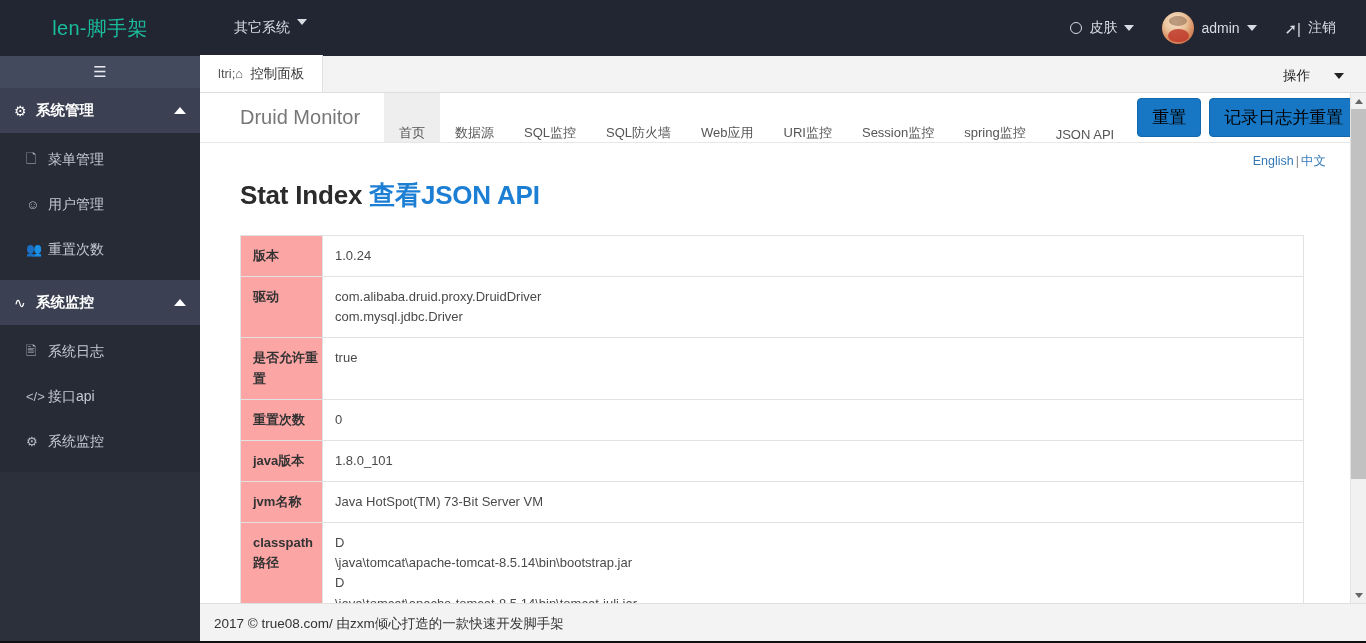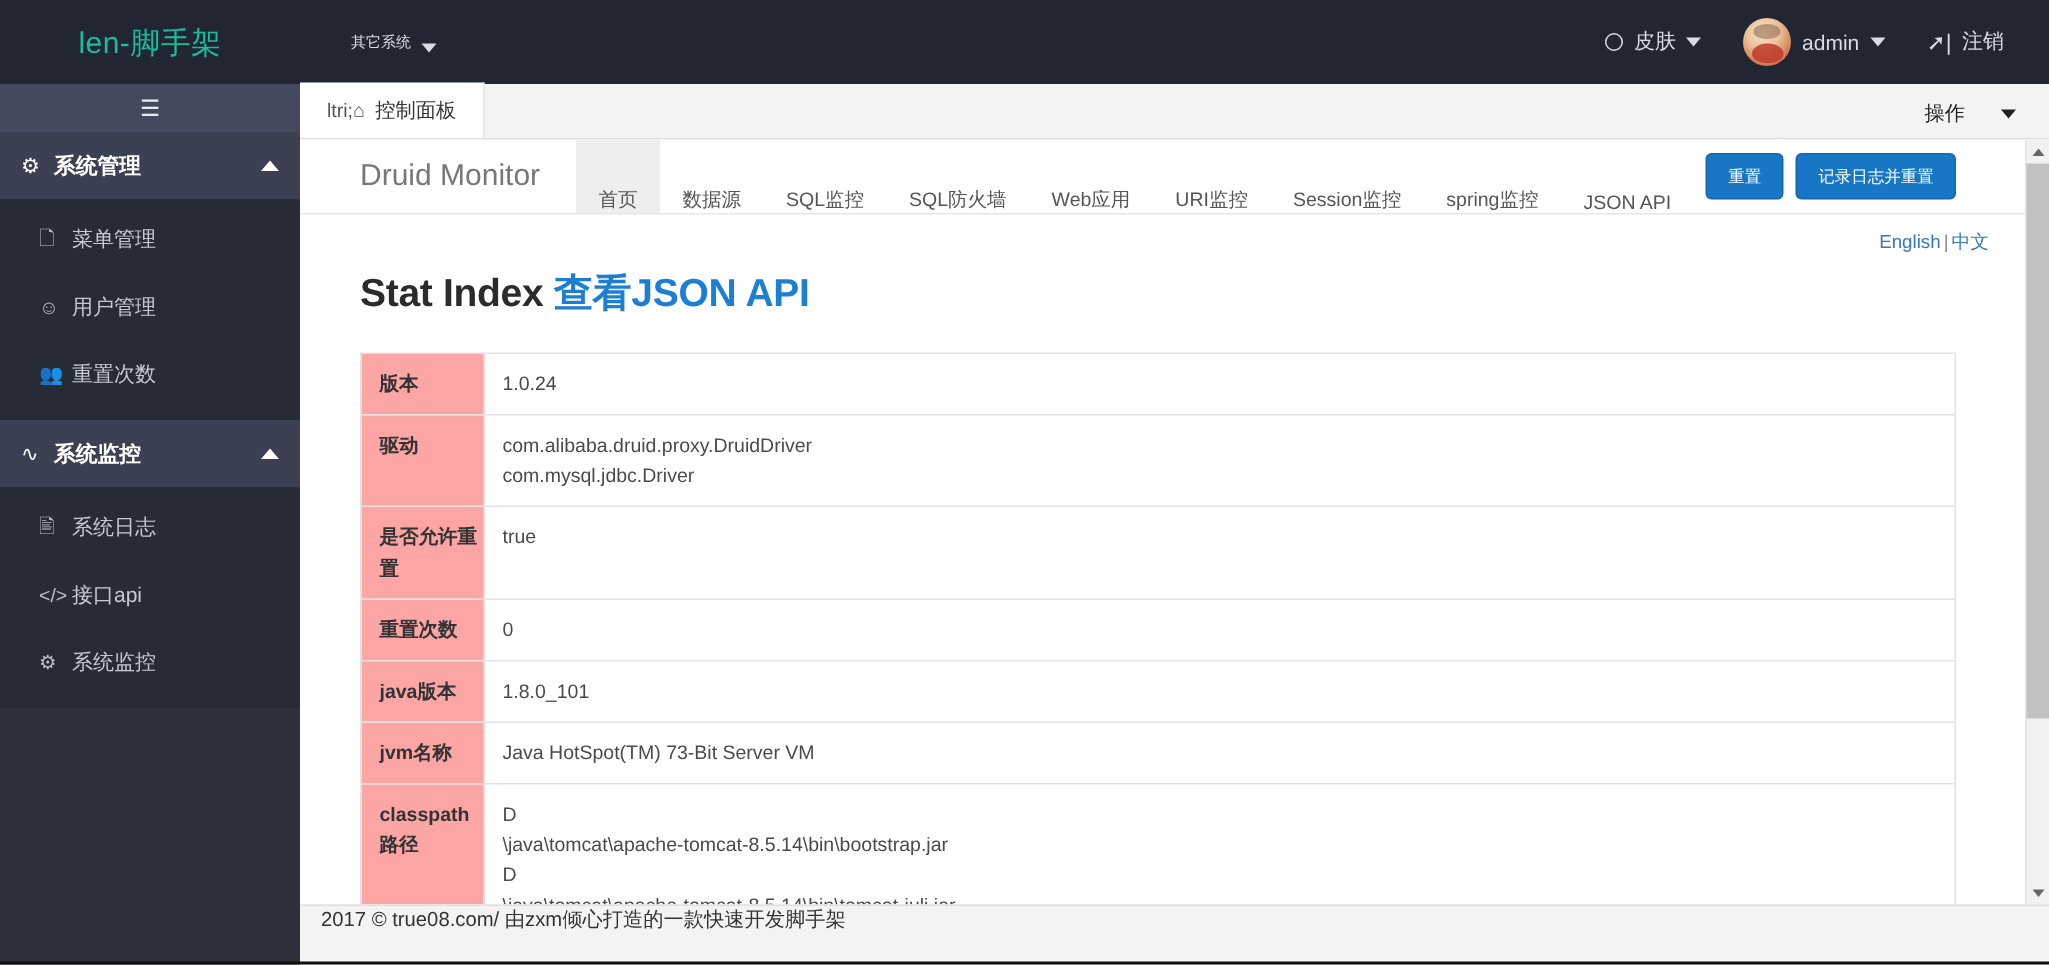--- a/index.html
+++ b/index.html
@@ -16,22 +16,22 @@
     position: absolute; top: 0; left: 0; width: 1366px; height: 56px;
     background: #222633;
     display: flex; align-items: center;
   }
   #brand {
     width: 200px; text-align: center;
     color: #1abc9c; font-size: 20px; letter-spacing: .3px;
     cursor: pointer; user-select: none;
   }
   #nav-other {
-    color: #d9dce3; font-size: 10px; margin-left: 34px;
-    display: flex; align-items: flex-end; gap: 7px; cursor: pointer;
+    color: #d9dce3; font-size: 14px; margin-left: 34px;
+    display: flex; align-items: flex-start; gap: 7px; cursor: pointer;
   }
   .caret-dn {
     width: 0; height: 0;
     border-left: 5px solid transparent; border-right: 5px solid transparent;
     border-top: 6px solid currentColor;
     display: inline-block;
   }
   #nav-right {
     margin-left: auto; display: flex; align-items: center;
     gap: 0px; padding-right: 16px;
@@ -127,22 +127,22 @@
     font-size: 20px; color: #777; white-space: nowrap;
     cursor: pointer;
   }
   .druid-tab {
     display: flex; align-items: flex-end; padding: 0 15px;
     font-size: 13px; color: #555; cursor: pointer; white-space: nowrap;
   }
   .druid-tab.active { background: #eeeeee; color: #555; }
   .druid-btn {
     align-self: center; margin-left: 8px;
-    background: #1777c4; color: #ffffff; border: 1px solid #1268ad;
-    border-radius: 4px; font-size: 11px; padding: 7px 14px;
+    background: #1777c4; color: #000000; border: 1px solid #1268ad;
+    border-radius: 4px; font-size: 17px; padding: 7px 14px;
     cursor: pointer; white-space: nowrap;
     font-family: Liberation Sans, sans-serif;
   }
 
   
   #druid-body { padding: 0 40px 0 40px; position: relative; }
   #lang-links {
     text-align: right; padding: 10px 0 0 0;
     font-size: 12.5px; color: #337ab7;
   }
@@ -188,21 +188,21 @@
     position: absolute; top: 16px; left: 0; width: 16px; height: 370px;
     background: #c1c1c1;
   }
   #sb-arrow-dn { position: absolute; bottom: 0; left: 0; }
 
   
   #footer {
     position: absolute; left: 200px; top: 603px;
     width: 1166px; height: 40px; background: #f3f3f3;
     border-top: 1px solid #e0e0e0;
-    display: flex; align-items: flex-start;
+    display: flex; align-items: center;
     padding-left: 14px; font-size: 13.5px; color: #333;
   }
   #page-bottom-edge {
     position: absolute; left: 0; top: 641px; width: 1366px; height: 2px;
     background: #101010;
   }
 </style>
 </head>
 <body>
 

